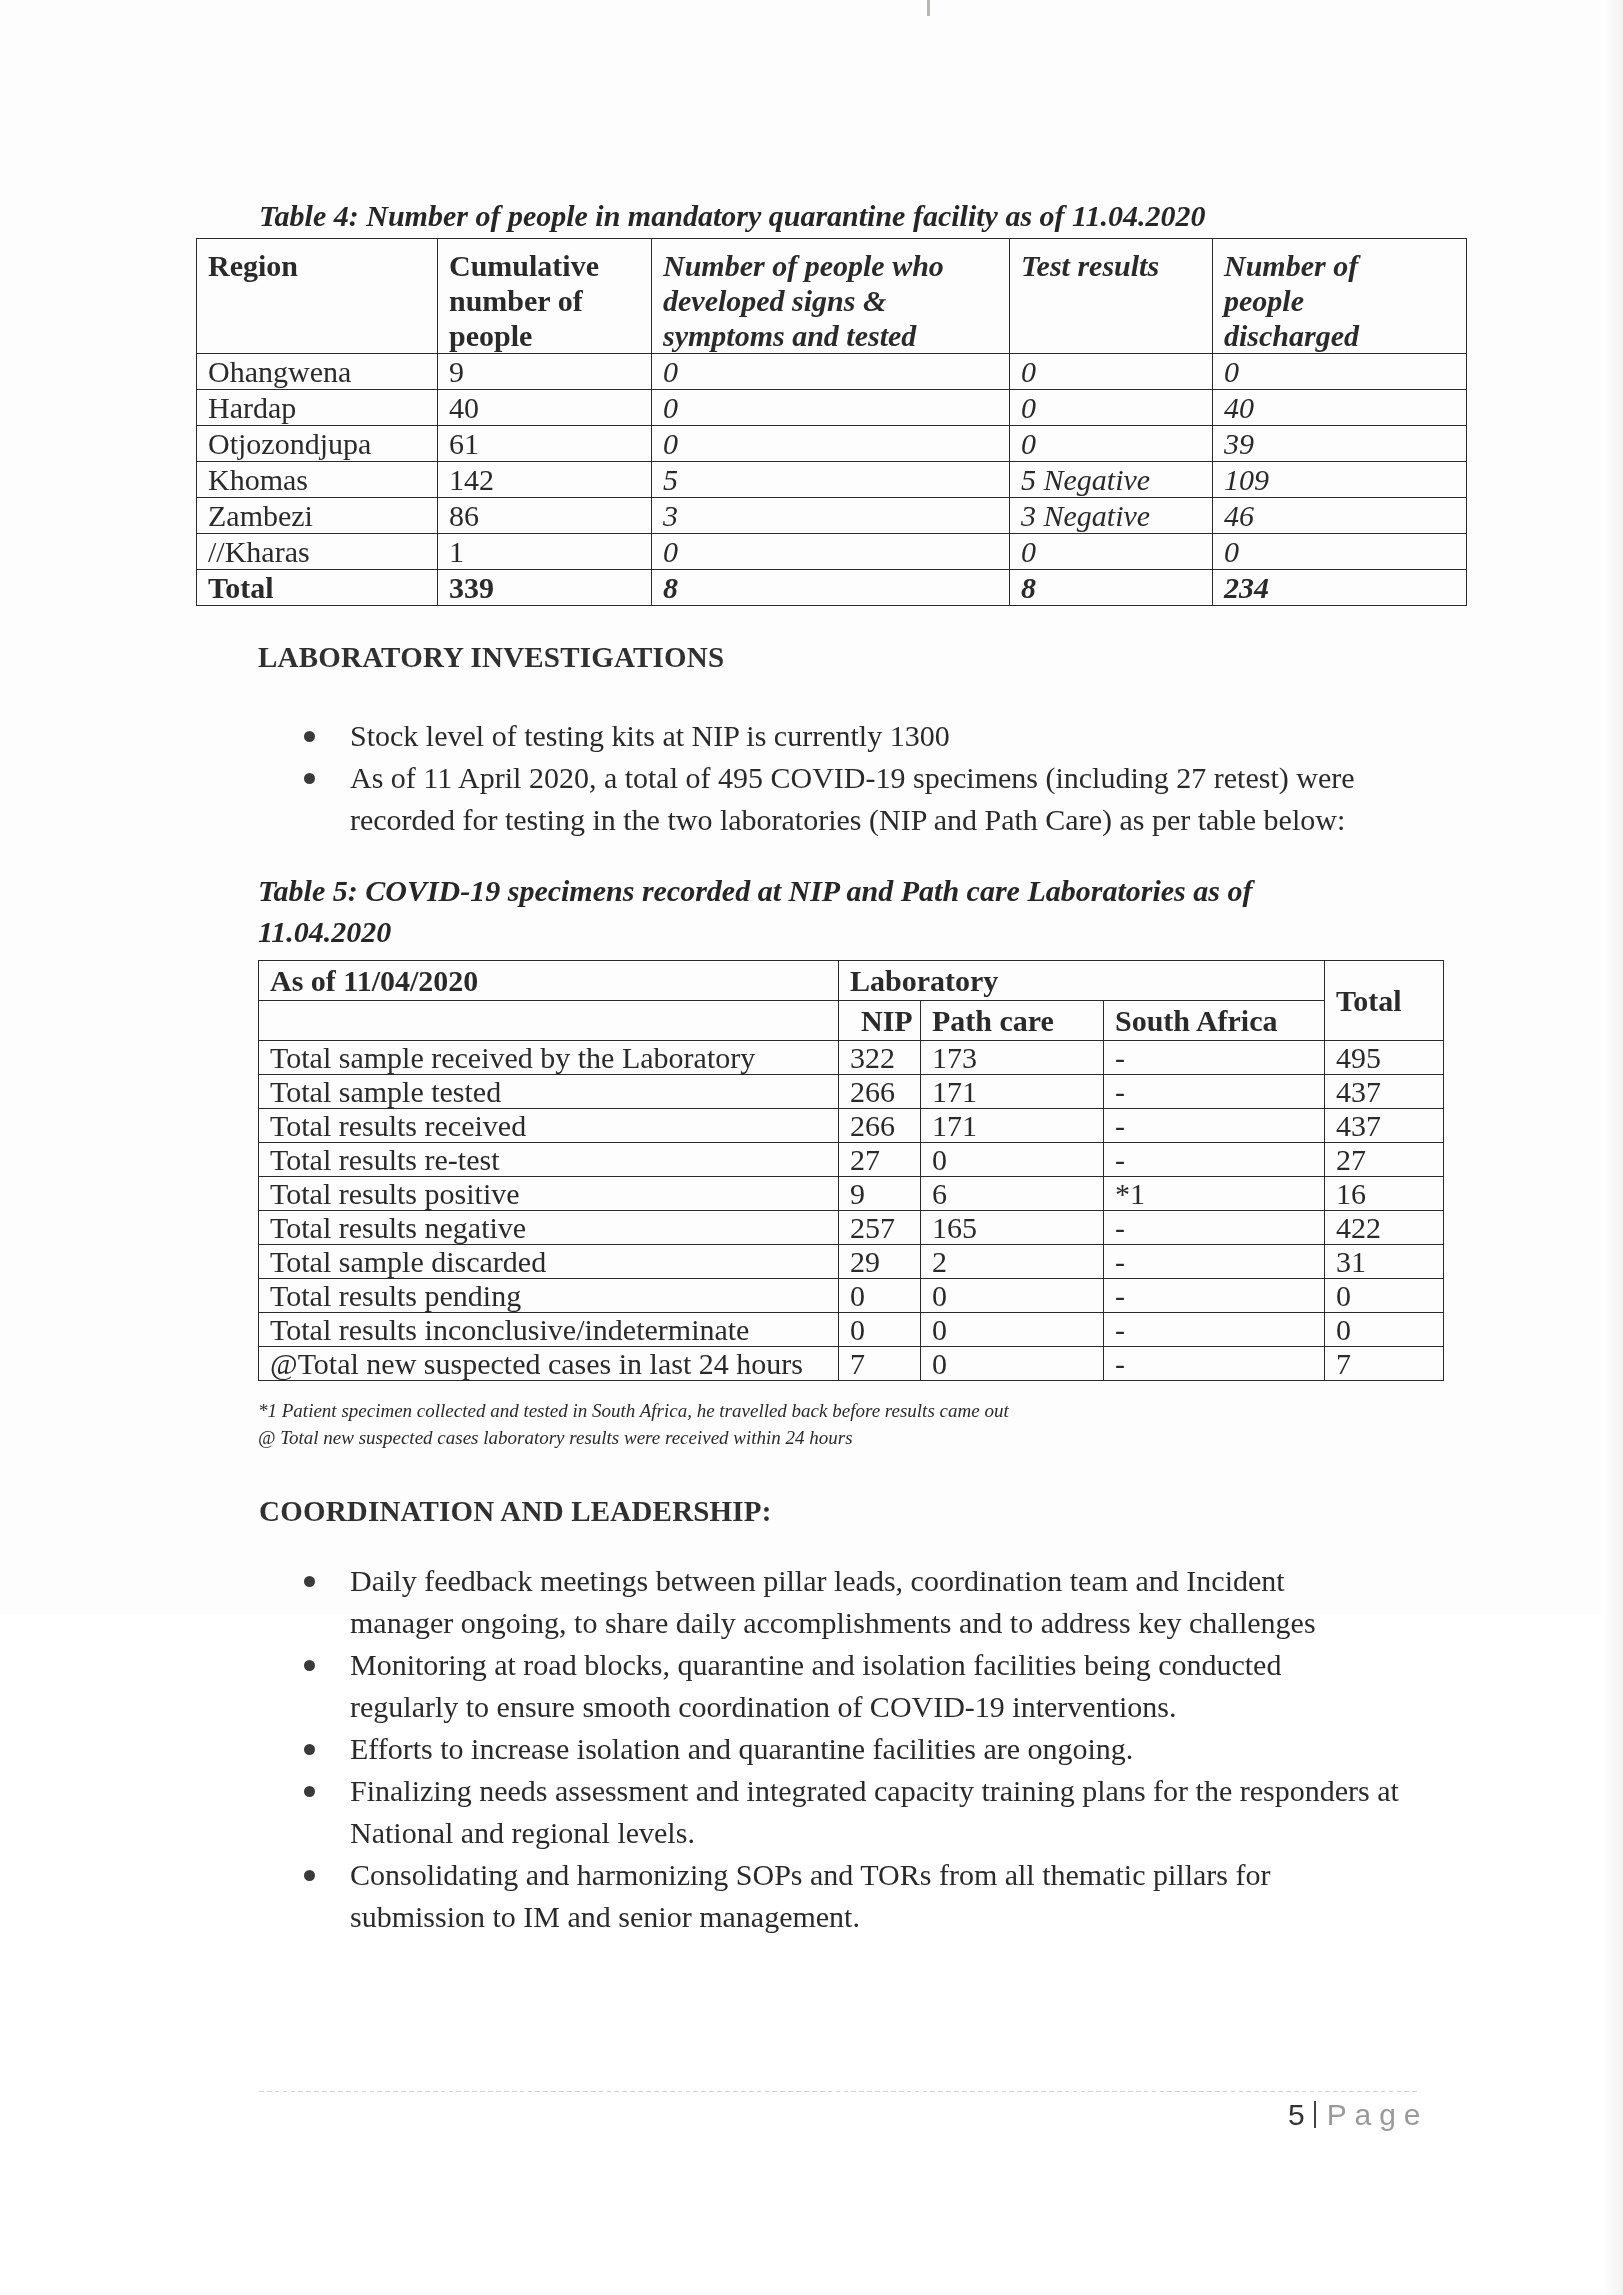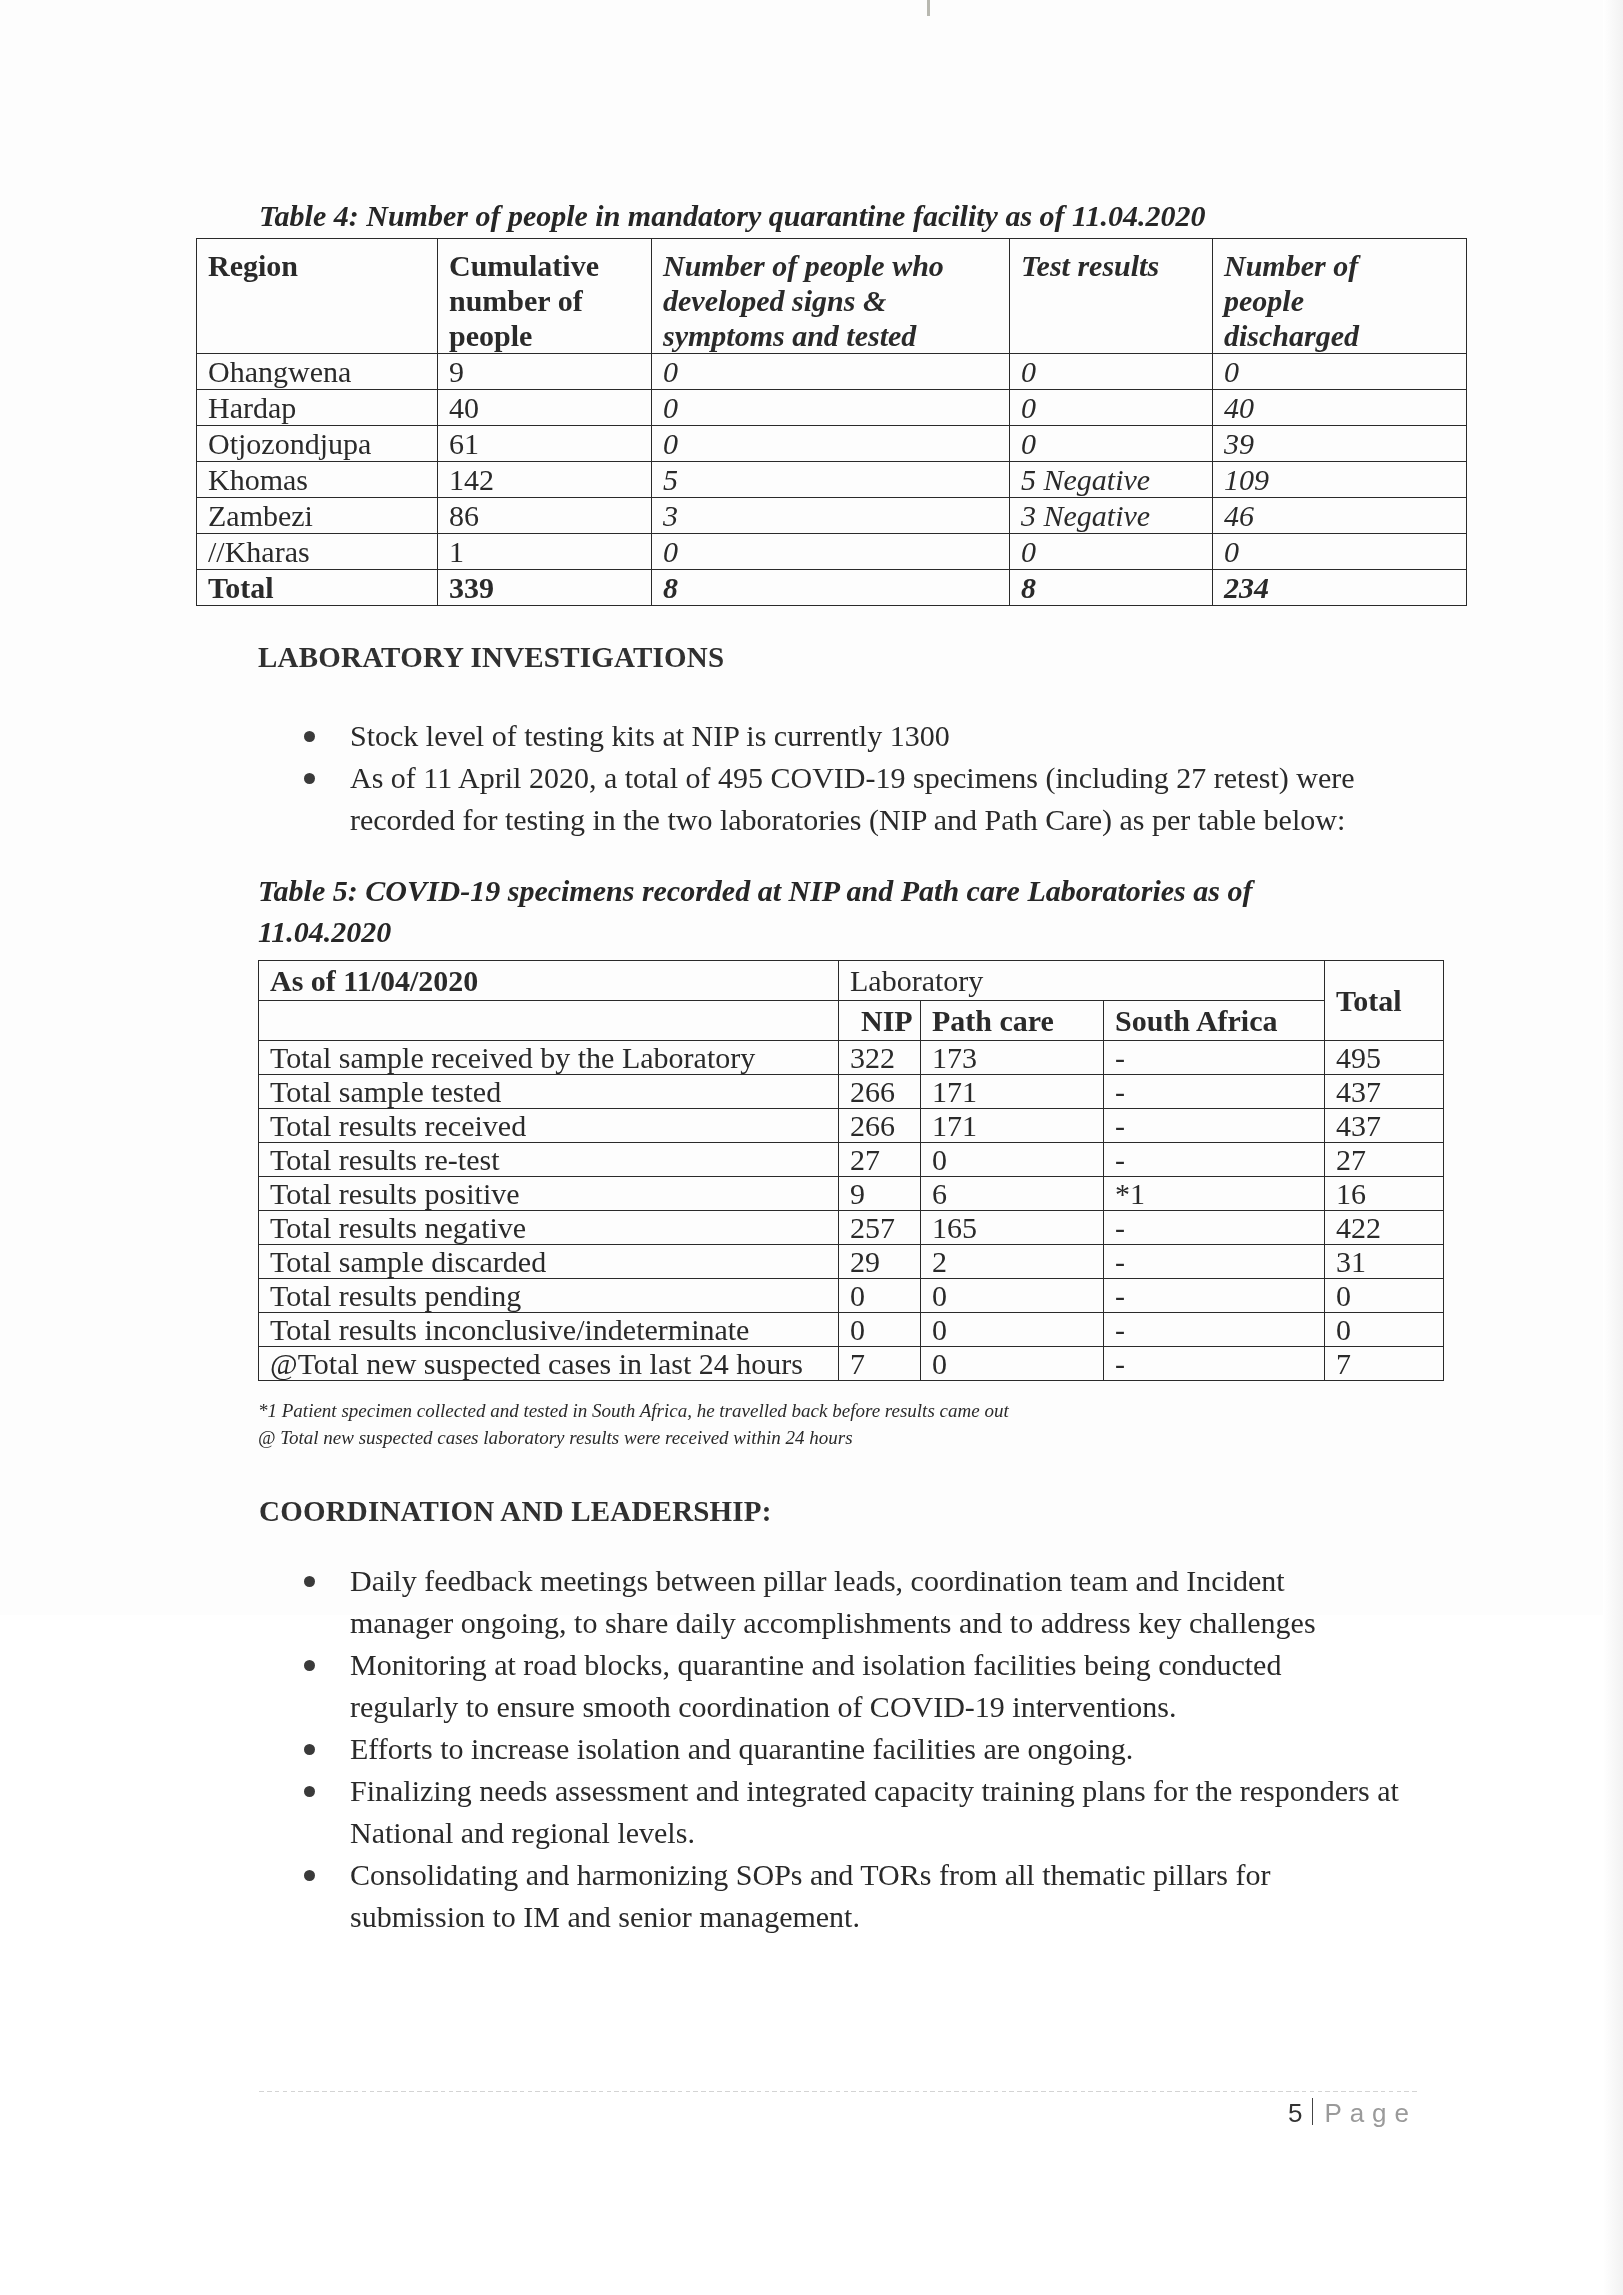--- a/index.html
+++ b/index.html
@@ -15,32 +15,32 @@
 
   table { position: absolute; border-collapse: collapse; table-layout: fixed; }
   td, th { border: 1.6px solid #2a2a2a; padding: 0 0 0 11px; text-align: left; vertical-align: top;
            font-size: 30px; font-weight: normal; color: #2a2a2a; white-space: nowrap; overflow: hidden; }
   .t4 td { height: 34px; line-height: 35px; }
   .t4 th { line-height: 35px; padding-top: 9px; font-weight: bold; }
   .t4 th.it, .t4 td.it { font-style: italic; }
   .t4 tr.total td { font-weight: bold; }
   .t5 td { height: 32px; line-height: 33px; }
   .t5 th { height: 39px; line-height: 39px; font-weight: bold; }
-  .t5 th.plain { font-weight: normal; }
+  .t5 th.plain { font-weight: bold; }
   .t5 th.total-h { vertical-align: middle; }
 
   .bullets { position: absolute; left: 298px; margin: 0; padding: 0; list-style: none; }
   .bullets li { position: relative; padding-left: 52px; font-size: 30px; line-height: 42px; color: #2a2a2a; width: 1099px; }
   .bullet-dot { position: absolute; left: 6.3px; top: 15.7px; width: 11px; height: 11px; border-radius: 50%; background: #3a3a3a; }
 
   .footnote { position: absolute; left: 258px; font-style: italic; font-size: 19px; line-height: 25px; color: #2a2a2a; }
 
   .footer-rule { position: absolute; left: 259px; top: 2091px; width: 1158px; height: 0.8px;
                  background: repeating-linear-gradient(to right, #d4d4d4 0 4.7px, transparent 4.7px 7.9px); }
-  .page-num { position: absolute; left: 1288px; top: 2098px; font-family: "Liberation Sans", "DejaVu Sans", sans-serif; font-size: 26px; color: #333; }
+  .page-num { position: absolute; left: 1288px; top: 2098px; font-family: "Liberation Sans", "DejaVu Sans", sans-serif; font-size: 30px; color: #333; }
   .page-num .sep { display: inline-block; width: 1.6px; height: 27px; background: #444; margin: 0 11px 0 9.4px; vertical-align: -3.1px; }
   .page-num .word { color: #9a9a9a; letter-spacing: 7.9px; }
 </style>
 </head>
 <body>
 
 <div class="page">
   <div class="top-tick"></div>
   <div class="scan-edge"></div>
 

